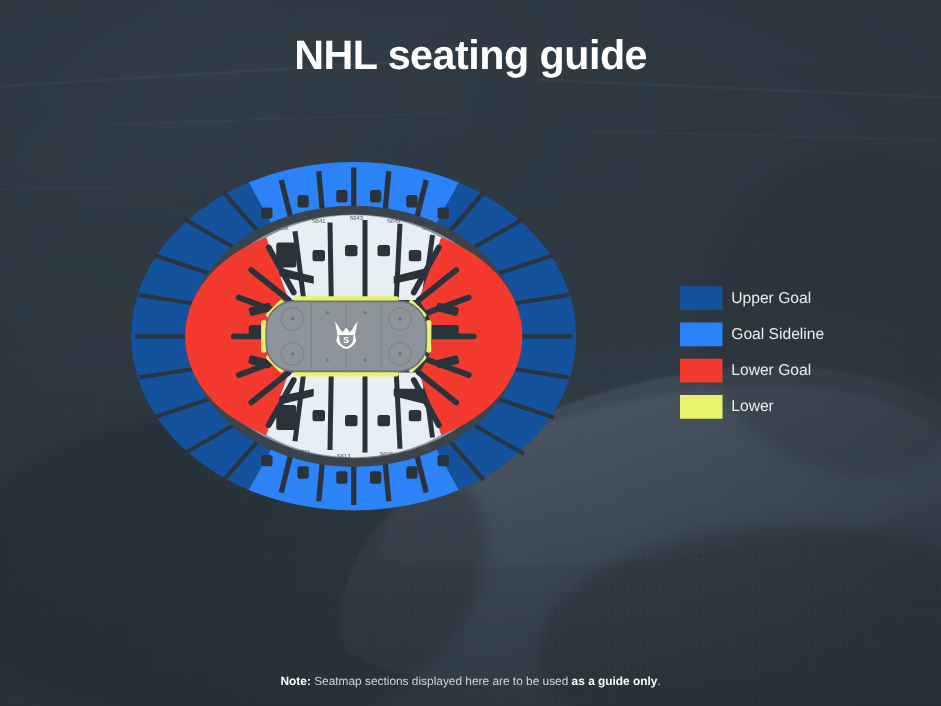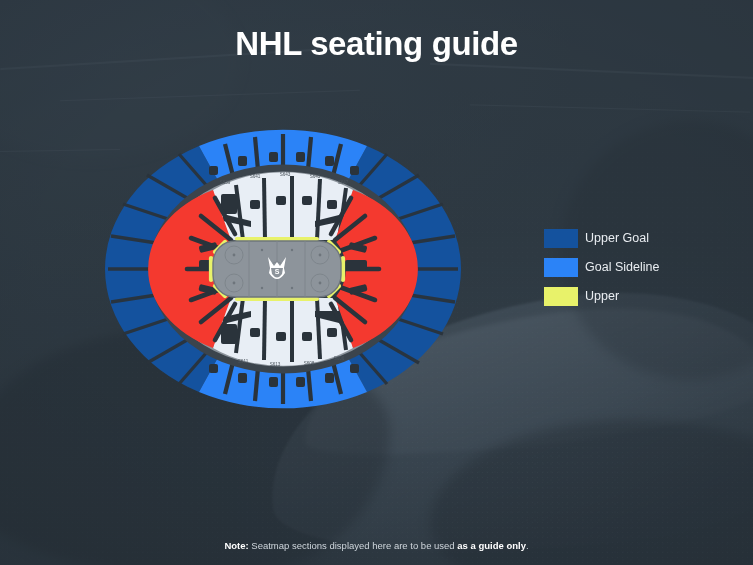--- a/index.html
+++ b/index.html
@@ -297,22 +297,26 @@
   <div class="legend">
     <div class="legend-row">
       <span class="sw" style="background: rgb(20, 82, 158);"></span>
       <span class="legend-label">Upper Goal</span>
     </div>
     <div class="legend-row">
       <span class="sw" style="background: rgb(43, 131, 247);"></span>
       <span class="legend-label">Goal Sideline</span>
     </div>
     <div class="legend-row">
+      <span class="sw" style="background: rgb(244, 57, 47);"></span>
+      <span class="legend-label">Lower Goal</span>
+    </div>
+    <div class="legend-row">
       <span class="sw" style="background: rgb(232, 242, 106);"></span>
-      <span class="legend-label">Upper</span>
+      <span class="legend-label">Lower</span>
     </div>
   </div>
 
   <div class="footer">
     <b>Note:</b><span> Seatmap sections displayed here are to be used </span><b>as a guide only</b><span>.</span>
   </div>
 
 </div>
 
 </body></html>

